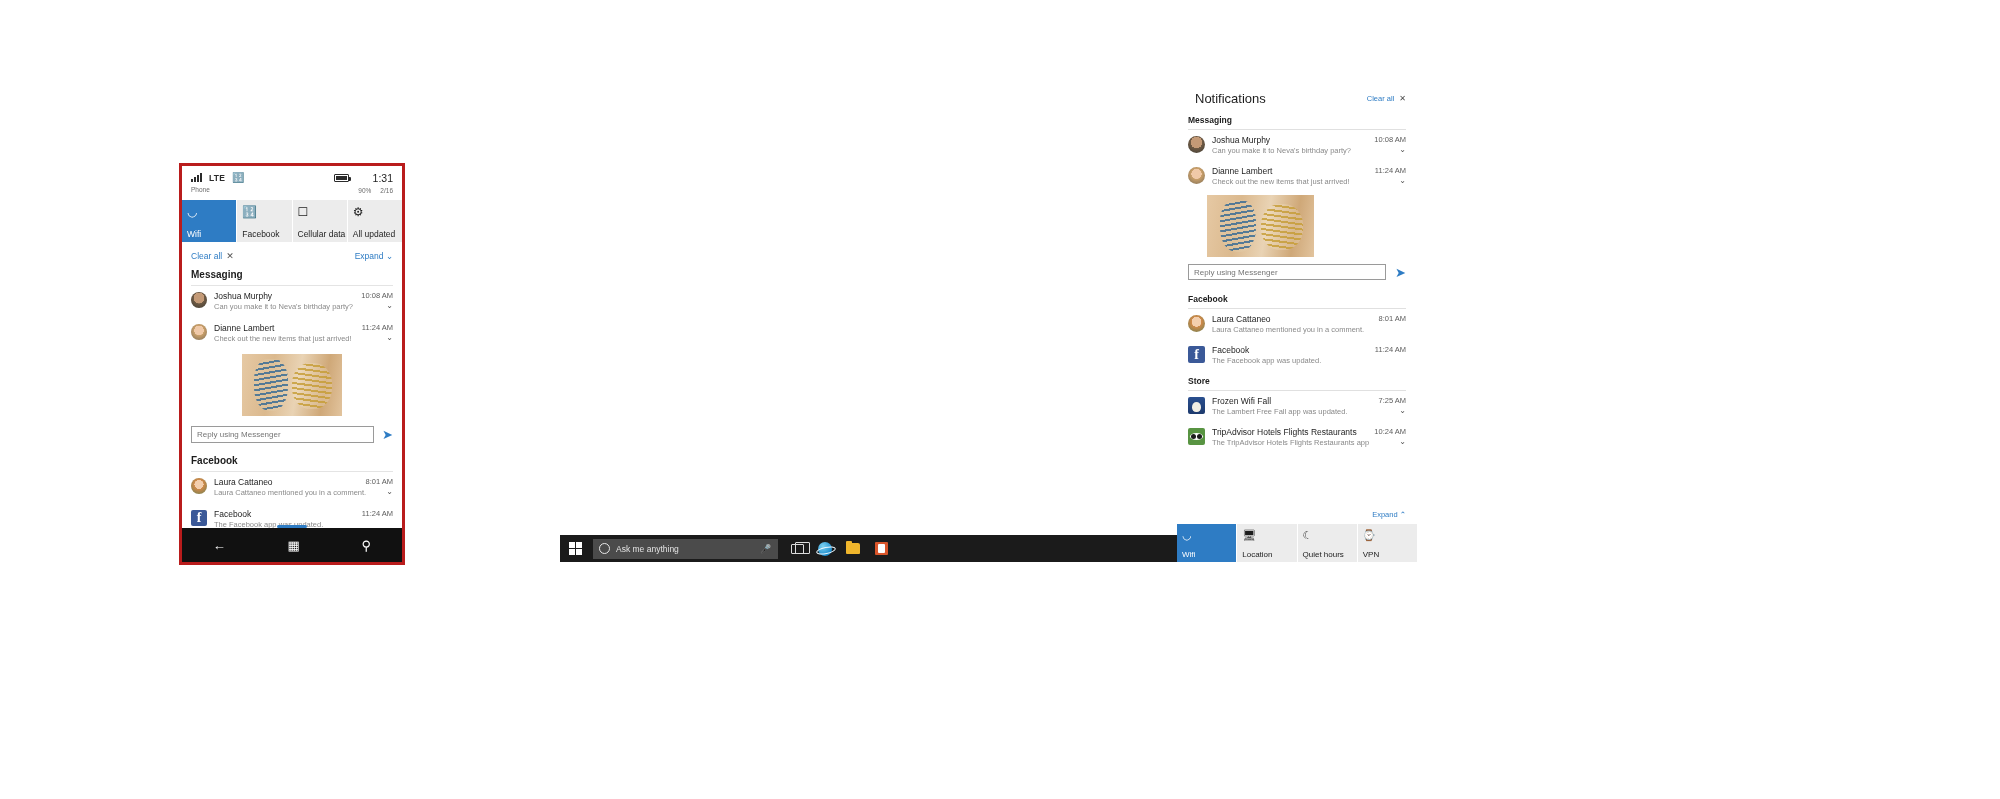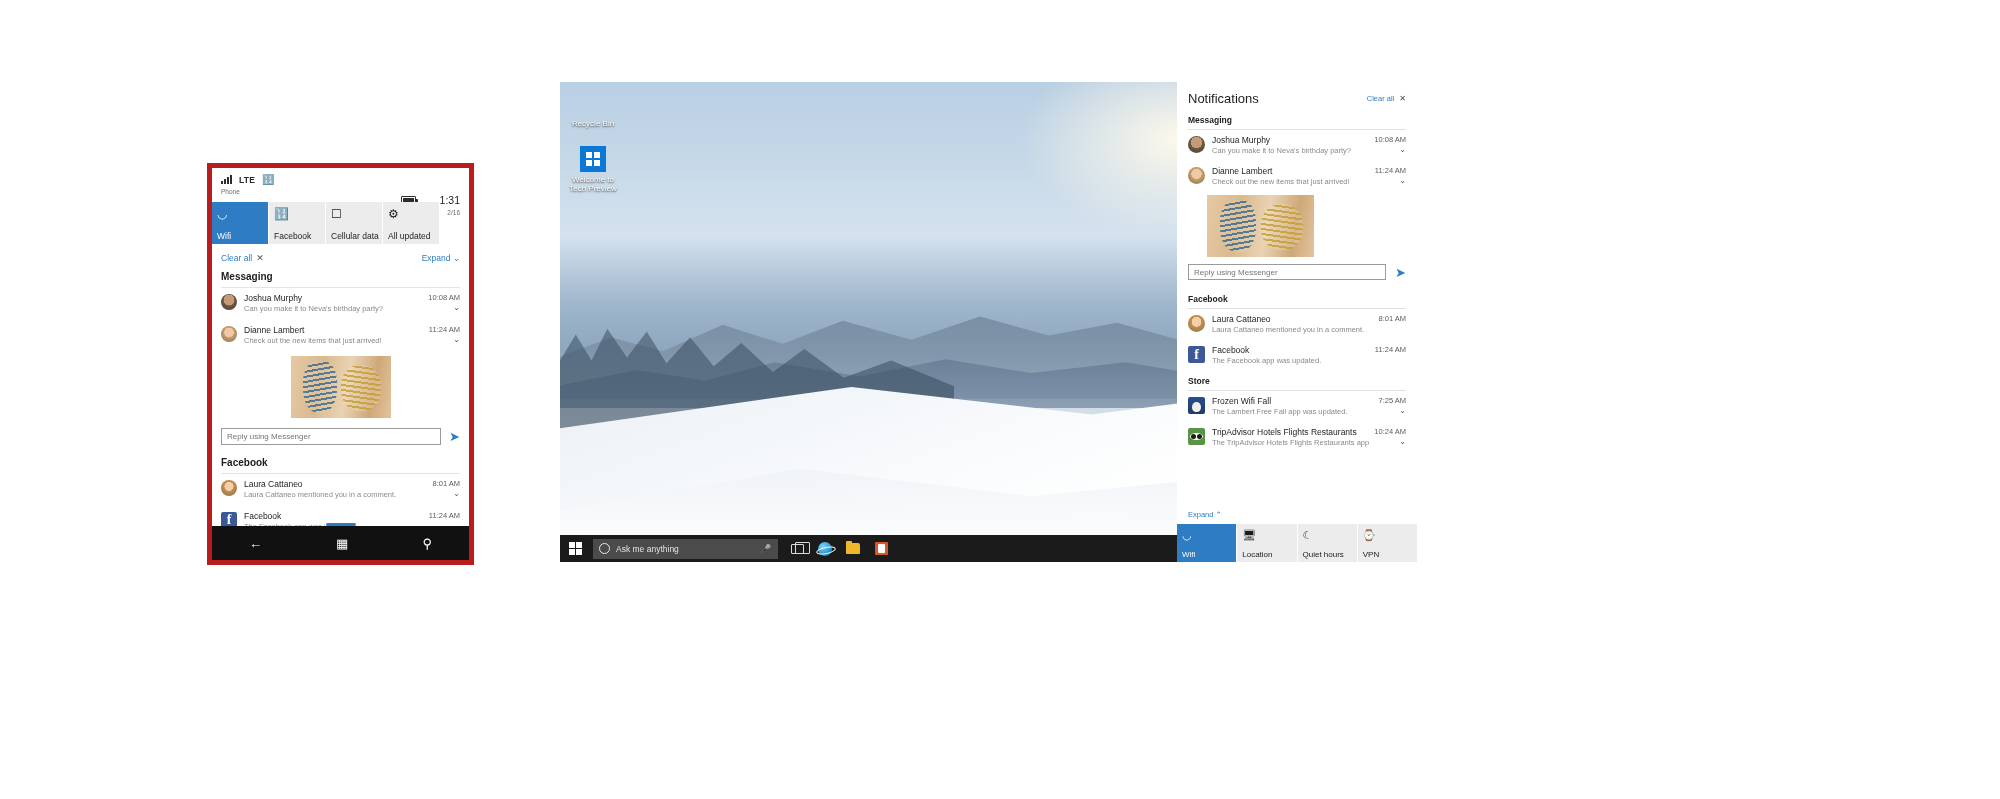--- a/index.html
+++ b/index.html
@@ -6,44 +6,44 @@
   html, body {
     width: 2000px; height: 799px;
     background: #ffffff;
     font-family: "Liberation Sans", sans-serif;
     overflow: hidden;
   }
   .stage { position: relative; width: 2000px; height: 799px; background:#fff; }
 
   
   .phone {
-    position: absolute; left: 207px; top: 163px;
-    width: 267px; height: 402px;
+    position: absolute; left: 179px; top: 163px;
+    width: 226px; height: 402px;
     background: #ffffff;
-    border: 5px solid #b91c1c;
+    border: 3px solid #b91c1c;
     overflow: hidden;
   }
   .ph-status {
     height: 34px; padding: 6px 9px 0 9px;
     display: flex; justify-content: space-between; align-items: flex-start;
     background:#fff;
   }
   .ph-st-left { display:flex; flex-direction:column; }
   .ph-st-row { display:flex; align-items:center; gap:7px; height:11px; }
   .ph-bars { display:flex; align-items:flex-end; gap:1px; height:9px; }
   .ph-bars i { display:block; width:2px; background:#2b2b2b; }
   .ph-bars i:nth-child(1){height:3px}
   .ph-bars i:nth-child(2){height:5px}
   .ph-bars i:nth-child(3){height:7px}
   .ph-bars i:nth-child(4){height:9px}
   .ph-lte { font-size:8.5px; color:#2b2b2b; letter-spacing:.2px; font-weight:600;}
   .ph-bt { font-size:10px; color:#2b2b2b; line-height:1; }
   .ph-sub { font-size:6.5px; color:#6b6b6b; margin-top:3px; }
   .ph-st-right { display:flex; flex-direction:column; align-items:flex-end; }
-  .ph-st-rrow { display:flex; align-items:center; gap:24px;margin-top:20px; }
+  .ph-st-rrow { display:flex; align-items:center; gap:24px; }
   .ph-batt {
     width:15px; height:8px; border:1.2px solid #2b2b2b; border-radius:1px;
     position:relative; background:#2b2b2b; background-clip:content-box; padding:1px;
   }
   .ph-batt:after{content:"";position:absolute;right:-3px;top:2px;width:2px;height:4px;background:#2b2b2b;border-radius:0 1px 1px 0;}
   .ph-time { font-size:10.5px; color:#1d1d1d; }
   .ph-st-rsub { display:flex; gap:9px; margin-top:3px; }
   .ph-st-rsub span { font-size:6.5px; color:#6b6b6b; }
 
   .ph-tiles { display:flex; gap:1px; background:#ffffff; padding:0 0 0 0; }
@@ -146,40 +146,40 @@
   .fld:before{content:"";position:absolute;left:0;top:-2.5px;width:6px;height:3px;background:#f0b62c;border-radius:1px 1px 0 0;}
   .osq { width:13px; height:13px; background:#d9552a; border-radius:1px; position:relative;}
   .osq:after{content:"";position:absolute;left:3px;top:2px;width:7px;height:9px;background:#fff;border-radius:1px;}
   .tb-right { margin-left:auto; display:flex; align-items:center; height:27px; }
   .tb-ic { width:22px; height:27px; display:flex; align-items:center; justify-content:center; color:#e6e6e6; font-size:10px; }
   .tb-ic.act { background:#3c3c3c; }
   .tb-clock { padding:0 8px 0 4px; text-align:right; color:#ffffff; font-size:8px; line-height:10px; }
 
   
   .np { position:absolute; left:1177px; top:82px; width:240px; height:480px; background:#ffffff; display:flex; flex-direction:column; }
-  .np-head { display:flex; align-items:flex-start; justify-content:space-between; padding:9px 11px 4px 11px; }
+  .np-head { display:flex; align-items:flex-start; justify-content:space-between; padding:9px 11px 4px 18px; }
   .np-title { font-size:13px; color:#1d1d1d; }
   .np-clear { display:flex; align-items:center; gap:5px; font-size:7.5px; color:#2e7cc4; margin-top:3px; }
   .np-clear .x { color:#4a4a4a; font-size:8px; }
   .np-scroll { flex:1; overflow:hidden; }
   .np-grp { font-size:8.5px; font-weight:bold; color:#1d1d1d; padding:5px 11px 4px 11px; }
   .np-sep { height:1px; background:#e0e0e0; margin:0 11px 0 11px; }
   .np-item { position:relative; display:flex; gap:7px; padding:5px 11px 5px 11px; }
   .np-av { width:17px; height:17px; border-radius:50%; flex:0 0 17px; overflow:hidden; margin-top:1px; }
   .np-av.sq { border-radius:2px; }
   .np-b { flex:1; min-width:0; padding-right:40px; }
   .np-nm { font-size:8.5px; color:#1d1d1d; line-height:11px; white-space:nowrap; overflow:hidden; text-overflow:ellipsis;}
   .np-ms { font-size:7.5px; color:#8a8a8a; line-height:10px; white-space:nowrap; overflow:hidden; text-overflow:ellipsis;}
   .np-tm { position:absolute; right:11px; top:5px; font-size:7.5px; color:#5c5c5c; }
   .np-chev { position:absolute; right:11px; top:15px; font-size:8px; color:#555; }
   .np-img { margin:3px 11px 5px 30px; height:62px; }
   .np-reply { display:flex; align-items:center; gap:9px; padding:2px 11px 9px 11px; }
   .np-input { flex:1; height:16px; border:1px solid #9a9a9a; font-size:8px; color:#5c5c5c; padding:0 5px; line-height:14px; background:#fff;}
   .np-send { color:#2e7cc4; font-size:13px; line-height:1; }
-  .np-expwrap { display:flex; padding:4px 11px 5px 11px; }
+  .np-expwrap { display:flex; justify-content:flex-end; padding:4px 11px 5px 11px; }
   .np-exp { font-size:7.5px; color:#2e7cc4; }
   .np-tiles { display:flex; gap:1px; padding:0 0 0 0; }
   .np-tile { width:59.5px; height:38px; background:#ececec; position:relative; padding:5px; color:#1d1d1d; }
   .np-tile.active { background:#2e7cc4; color:#fff; }
   .np-tile .ti { font-size:11px; line-height:13px; display:block; }
   .np-tile .tl { position:absolute; left:5px; bottom:3px; font-size:8px; }
 
   
   .jewel { width:100%; height:100%;
     background:linear-gradient(100deg,#e6c9a4 0%,#dbb98e 30%,#e9d3b4 55%,#cfa878 80%,#e2c49e 100%);
@@ -333,41 +333,20 @@
 
     <div class="ph-scroll"></div>
 
     <div class="ph-nav">
       <div>←</div>
       <div>▦</div>
       <div>⚲</div>
     </div>
   </div>
 
-  <div class="desk">
-    <div class="wall"></div>
-    <div class="mtn"></div>
-    <div class="mtn2"></div>
-    <div class="trees"></div>
-    <div class="snow"></div>
-    <div class="snow2"></div>
-
-    <div class="dicon" style="left:4px; top:8px;">
-      <span class="gl bin">
-        <span class="bin-l"></span><span class="bin-b"></span>
-      </span>
-      <span>Recycle Bin</span>
-    </div>
-
-    <div class="dicon" style="left:4px; top:64px;">
-      <span class="gl winico"></span>
-      <span style="white-space:pre-line;">Welcome to
-Tech Preview</span>
-    </div>
-  </div>
 
   <div class="tbar">
     <div class="tb-start">
       <span class="win-glyph">
           <i></i>
           <i></i>
           <i></i>
           <i></i>
         </span>
     </div>

